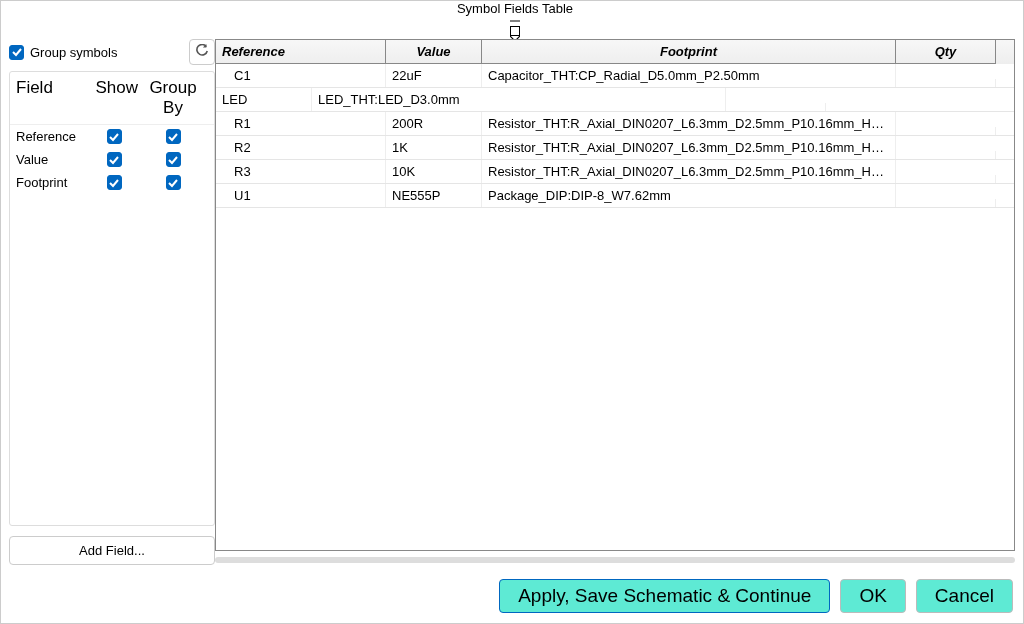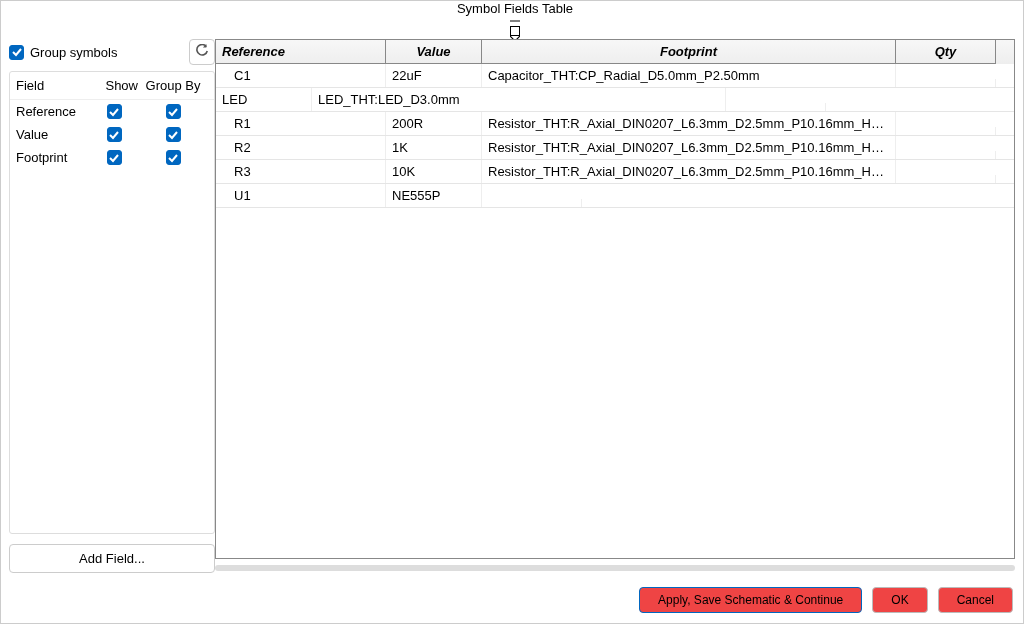--- a/index.html
+++ b/index.html
@@ -12,21 +12,21 @@
   .content { flex: 1; display: flex; padding: 6px 8px; overflow: hidden; }
   .left-pane { width: 206px; display: flex; flex-direction: column; gap: 6px; }
   .top-row { display: flex; align-items: center; gap: 6px; }
   .group-check { display: flex; align-items: center; gap: 6px; flex: 1; }
   .checkbox { width: 15px; height: 15px; border: 1px solid #888; border-radius: 3px; display: flex; align-items: center; justify-content: center; background: #fff; }
   .checkbox.checked { background: #0067c0; border-color: #0067c0; }
   .checkbox.checked svg { display: block; }
   .checkbox svg { display: none; }
   .refresh-btn { width: 26px; height: 26px; border: 1px solid #ccc; border-radius: 4px; display: flex; align-items: center; justify-content: center; background: #fff; }
   .field-list-box { flex: 1; border: 1px solid #ddd; border-radius: 3px; display: flex; flex-direction: column; overflow: hidden; }
-  .field-header { display: flex; padding: 6px 6px; border-bottom: 1px solid #eee; font-size: 13px; }
+  .field-header { display: flex; padding: 6px 6px; border-bottom: 1px solid #eee; font-size: 17px; }
   .field-header .col-field { width: 74px; }
   .field-header .col-show { width: 48px; text-align: right; }
   .field-header .col-groupby { flex: 1; text-align: center; }
   .field-rows { flex: 1; overflow: auto; }
   .field-row { display: flex; align-items: center; padding: 4px 6px; }
   .field-row .col-field { width: 74px; }
   .field-row .col-show { width: 48px; display: flex; justify-content: center; }
   .field-row .col-groupby { flex: 1; display: flex; justify-content: center; }
   .add-field-btn { border: 1px solid #ccc; border-radius: 4px; background: #fff; text-align: center; padding: 6px 0; margin-top: 4px; }
   .right-pane { flex: 1; display: flex; flex-direction: column; overflow: hidden; }
@@ -37,21 +37,21 @@
   .grid-row { display: flex; border-bottom: 1px solid #e5e5e5; align-items: flex-end; }
   .grid-row .gc { padding: 4px 6px; border-right: 1px solid #eee; white-space: nowrap; overflow: hidden; text-overflow: ellipsis; }
   .col-ref       { width: 170px; }
   .col-value     { width:  96px; }
   .col-footprint { width: 414px;}
   .col-qty       { width: 100px; text-align:center; }
   .grid-head .col-ref { text-align:left; padding-left:6px; }
   .hscroller { height: 10px; background: transparent; display: flex; align-items: center; margin-top: 4px; }
   .hscroll-track { height: 6px; flex: 1; background: #ddd; border-radius: 3px; }
   .buttons { display: flex; justify-content: flex-end; gap: 10px; padding: 8px 10px 10px 10px; }
-  .btn { border: 1px solid #bbb; border-radius: 4px; padding: 5px 18px; background: #ef4444; font-size: 12px; }
+  .btn { border: 1px solid #bbb; border-radius: 4px; padding: 5px 18px; background: #5eead4; font-size: 19px; }
   .btn.highlight { border: 1px solid #0067c0; }
   .gap { flex: 1; }
 </style>
 </head>
 <body>
 
 <div class="window">
   <div class="titlebar">
     <span class="title">Symbol Fields Table</span>
     <div class="winbtn">
@@ -190,20 +190,21 @@
             </div>
             <div class="grid-row">
               <div class="gc col-ref" style="padding-left:18px">R3</div>
               <div class="gc col-value">10K</div>
               <div class="gc col-footprint">Resistor_THT:R_Axial_DIN0207_L6.3mm_D2.5mm_P10.16mm_Horizontal</div>
               <div class="gc col-qty"></div>
             </div>
             <div class="grid-row">
               <div class="gc col-ref" style="padding-left:18px">U1</div>
               <div class="gc col-value">NE555P</div>
+              <div class="gc col-footprint">Package_DIP:DIP-8_W7.62mm</div>
               <div class="gc col-qty"></div>
             </div>
           </div>
       </div>
       <div class="hscroller">
         <div class="hscroll-track"></div>
       </div>
     </div>
   </div>
 

